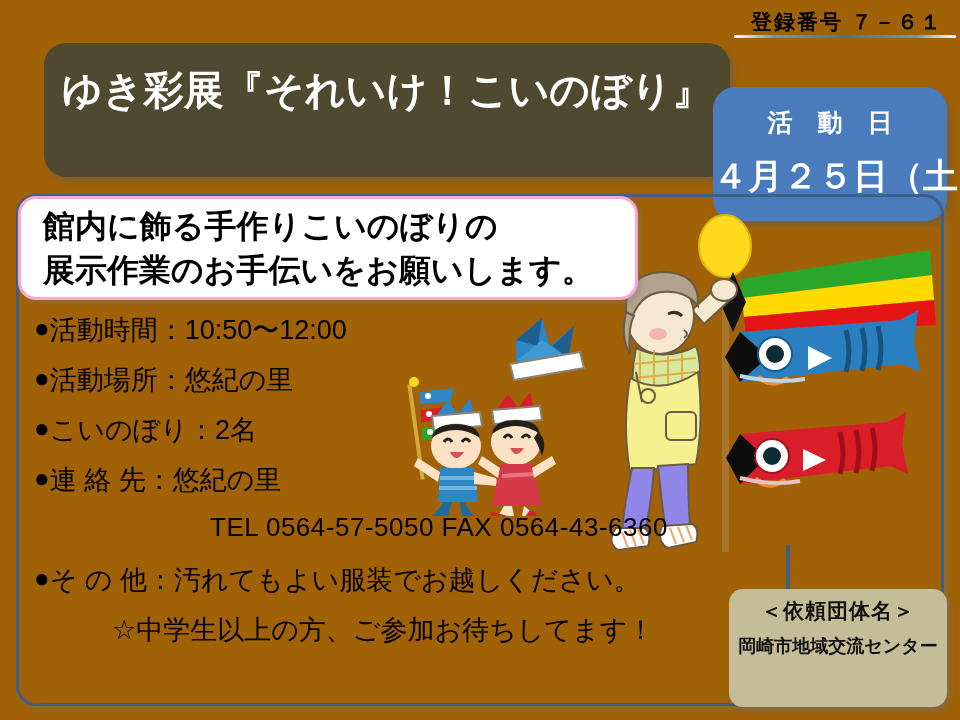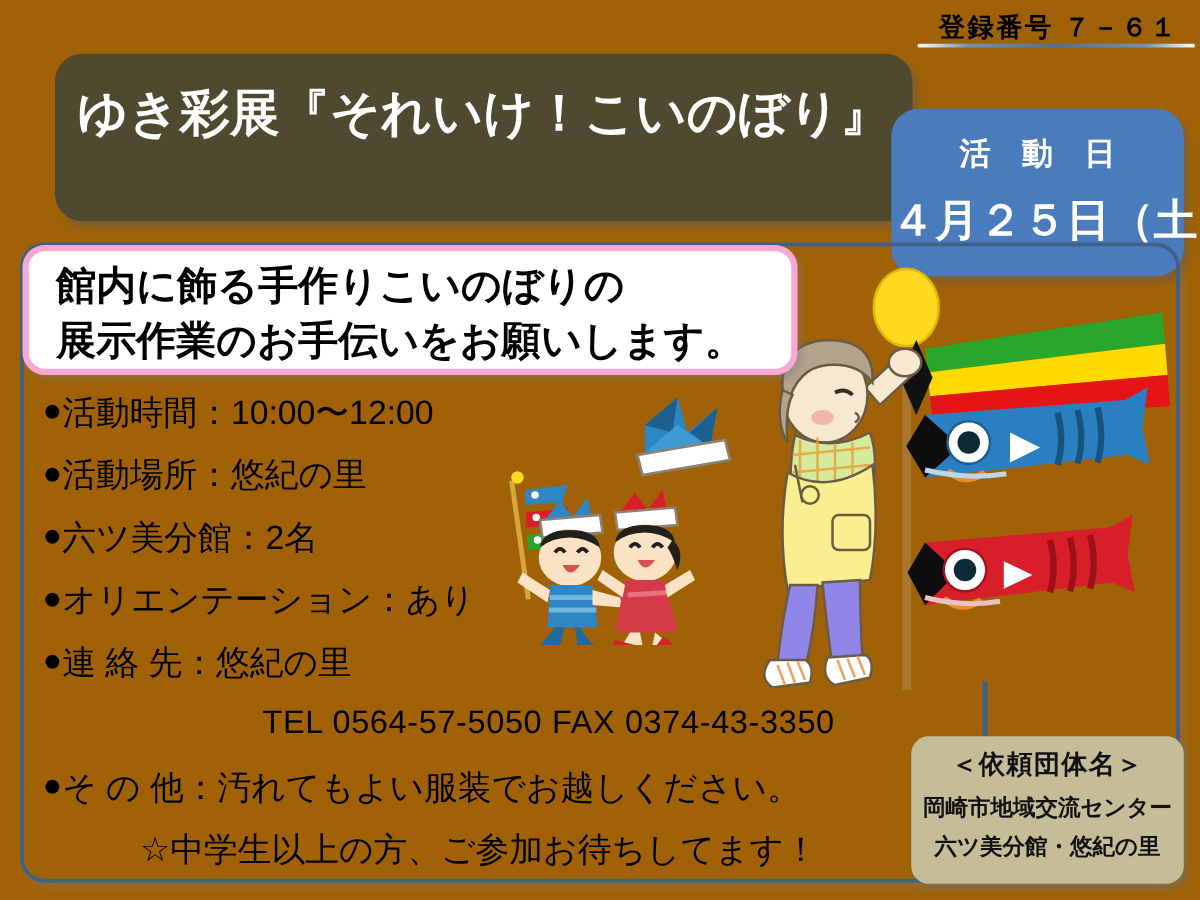--- a/index.html
+++ b/index.html
@@ -121,21 +121,21 @@
     box-shadow: 3px 4px 5px rgba(120,120,120,0.38);
   }
 
   
   #subtitle-box {
     position: absolute;
     left: 18px;
     top: 196px;
     width: 620px;
     height: 104px;
-    border: 5px solid #f9a8d4;
+    border: 3px solid #f9a8d4;
     border-radius: 18px;
     background: #ffffff;
     box-sizing: border-box;
     box-shadow: 3px 4px 4px rgba(120,120,120,0.35);
     z-index: 6;
   }
   .subtitle-line {
     position: absolute;
     left: 22px;
     font-size: 32px;
@@ -406,45 +406,41 @@
     </svg>
   </div>
 
   <div id="subtitle-box">
     <div class="subtitle-line" id="subtitle-line-1">館内に飾る手作りこいのぼりの</div>
     <div class="subtitle-line" id="subtitle-line-2">展示作業のお手伝いをお願いします。</div>
   </div>
 
   <div id="details">
     <div class="detail-row">
-      <span class="bullet">●</span><span class="d-label">活動時間</span><span class="d-sep">：</span><span class="d-value">10:00〜12:00</span>
+      <span class="bullet">●</span><span class="d-label">活動時間</span><span class="d-sep">：</span><span class="d-value">10:50〜12:00</span>
     </div>
     <div class="detail-row">
       <span class="bullet">●</span><span class="d-label">活動場所</span><span class="d-sep">：</span><span class="d-value">悠紀の里</span>
     </div>
     <div class="detail-row">
-      <span class="bullet">●</span><span class="d-label">六ツ美分館</span><span class="d-sep">：</span><span class="d-value">2名</span>
-    </div>
-    <div class="detail-row">
-      <span class="bullet">●</span><span class="d-label">オリエンテーション</span><span class="d-sep">：</span><span class="d-value">あり</span>
+      <span class="bullet">●</span><span class="d-label">こいのぼり</span><span class="d-sep">：</span><span class="d-value">2名</span>
     </div>
     <div class="detail-row">
       <span class="bullet">●</span><span class="d-label">連 絡 先</span><span class="d-sep">：</span><span class="d-value">悠紀の里</span>
     </div>
     <div class="detail-row indented">
-      <span class="d-value mono-tel">TEL 0564-57-5050  FAX 0374-43-3350</span>
+      <span class="d-value mono-tel">TEL 0564-57-5050  FAX 0564-43-6360</span>
     </div>
     <div class="detail-row">
       <span class="bullet">●</span><span class="d-label">そ の 他</span><span class="d-sep">：</span><span class="d-value">汚れてもよい服装でお越しください。</span>
     </div>
     <div class="detail-row indented2">
       <span class="d-value">☆中学生以上の方、ご参加お待ちしてます！</span>
     </div>
   </div>
 
   <div id="org-connector"></div>
   <div id="org-box">
     <div id="org-title">＜依頼団体名＞</div>
     <div class="org-line" id="org-line-1">岡崎市地域交流センター</div>
-    <div class="org-line" id="org-line-2">六ツ美分館・悠紀の里</div>
   </div>
 
 </div>
 
 </body></html>

